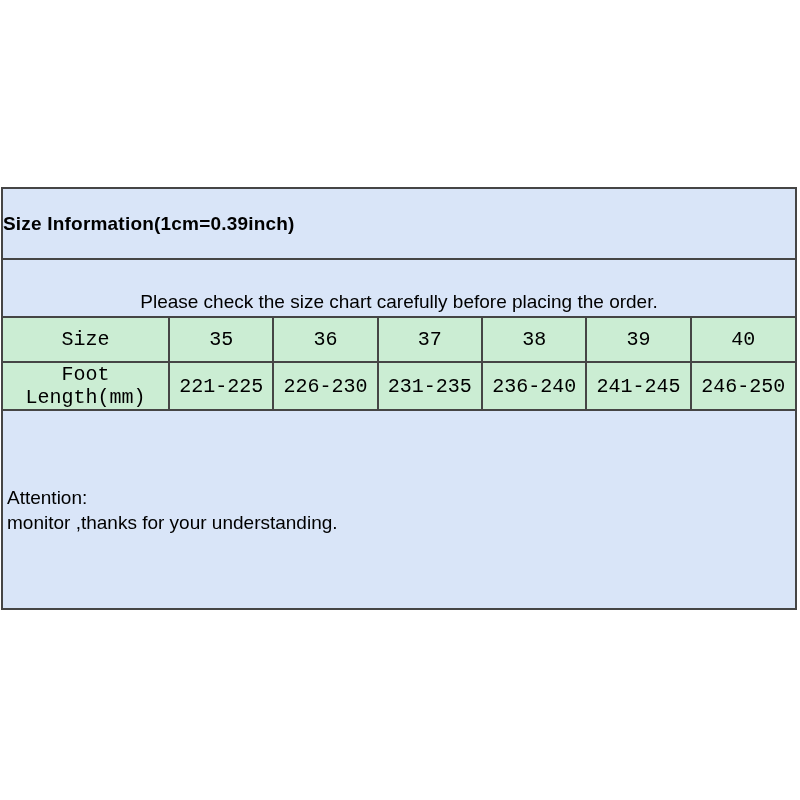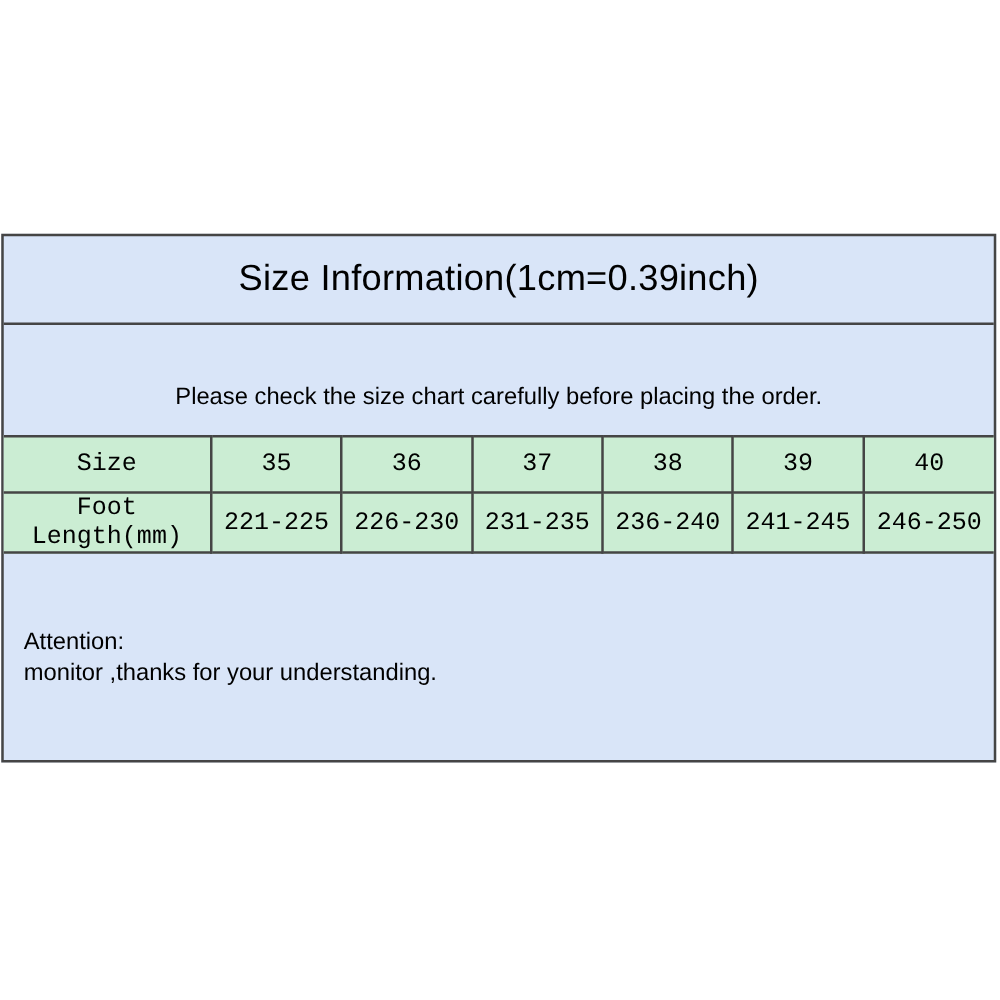--- a/index.html
+++ b/index.html
@@ -26,34 +26,33 @@
     background: #d9e5f8;
     display: flex;
     flex-direction: column;
   }
   .panel-header {
     height: 69px;
     flex: 0 0 69px;
     border-bottom: 2px solid #454545;
     display: flex;
     align-items: center;
-    justify-content: center;
-    font-size: 29px;
+    font-size: 19px;
     letter-spacing: 0.2px;
+    font-weight: bold;
   }
   .panel-subheader {
     height: 56px;
     flex: 0 0 56px;
     box-sizing: border-box;
     display: flex;
     align-items: flex-end;
     justify-content: center;
-    padding-bottom: 19px;
+    padding-bottom: 3px;
     font-size: 19px;
-    margin-top: 32px;
   }
   table.size-table {
     border-collapse: collapse;
     table-layout: fixed;
     width: 100%;
     background: #cbedd3;
     font-family: Liberation Mono, monospace;
   }
   table.size-table th,
   table.size-table td {
@@ -69,21 +68,21 @@
   table.size-table th:first-child,
   table.size-table td:first-child { border-left: none; }
   table.size-table th:last-child,
   table.size-table td:last-child { border-right: none; }
   col.label-col { width: 166px; }
   .attention {
     flex: 1 1 auto;
     display: flex;
     flex-direction: column;
     justify-content: center;
-    padding: 0 6px 0 16px;
+    padding: 0 6px 0 4px;
     font-size: 19px;
     line-height: 25px;
   }
   .attention-line { white-space: nowrap; }
 </style>
 </head>
 <body>
 
 <div class="page">
   <div class="panel">

